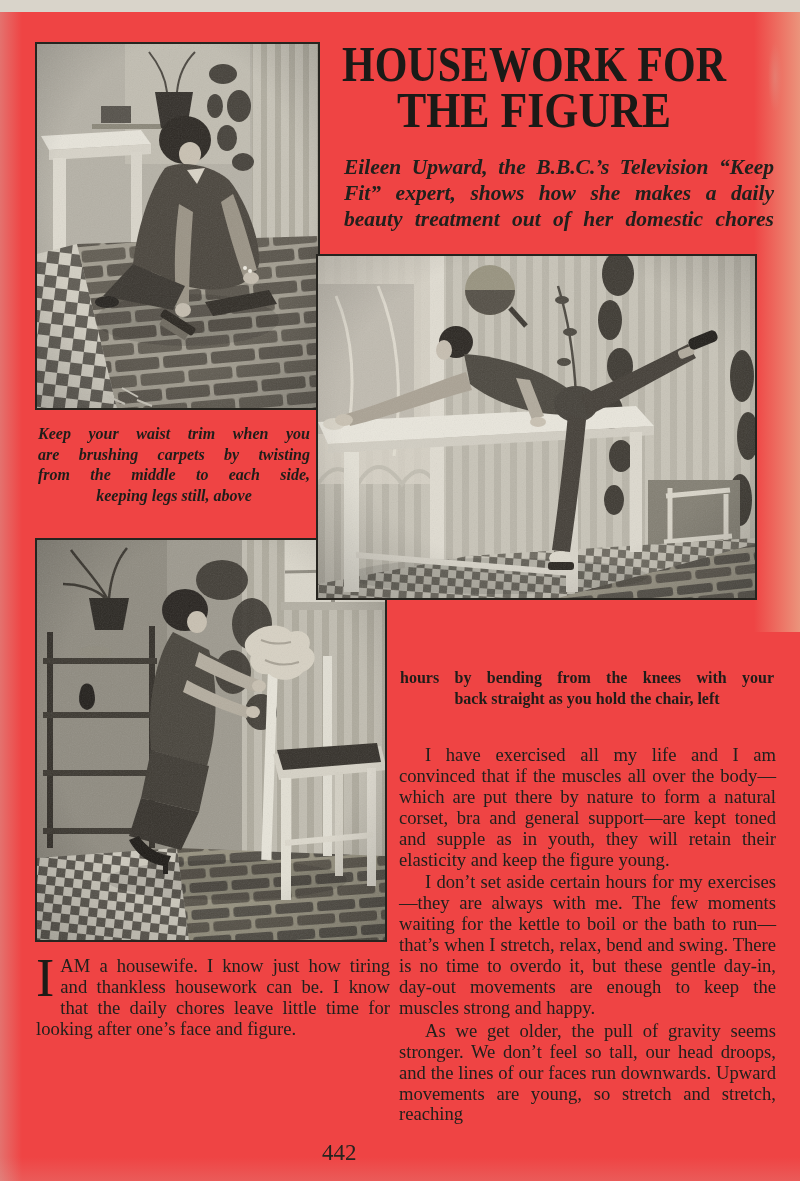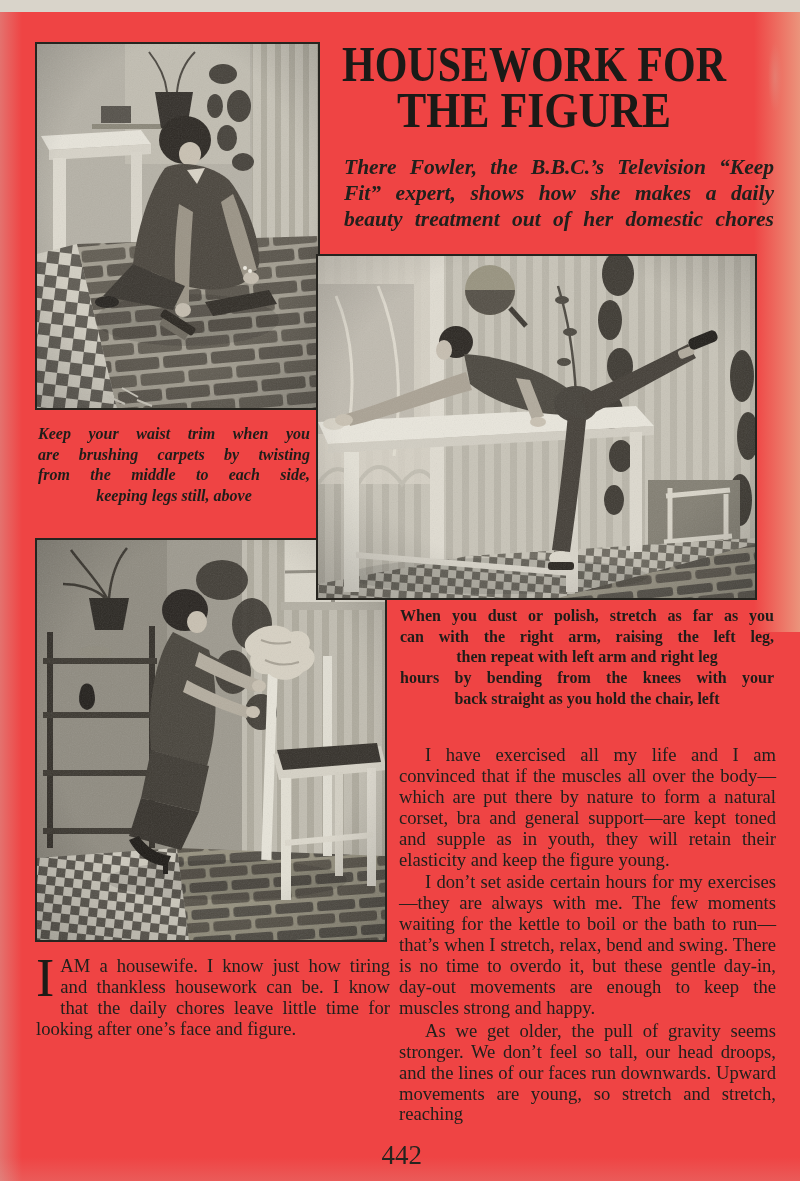--- a/index.html
+++ b/index.html
@@ -38,22 +38,22 @@
   .cap2 { left:400px; top:594px; width:374px; }
   .cap3 { left:400px; top:656px; width:374px; }
 
   .bodycol { position:absolute; font-size:18.6px; line-height:20.9px; text-align:justify; color:#22201c; }
   .bodycol p { margin:0 0 2px 0; text-indent:26px; }
   .bodycol p.first { text-indent:0; }
   .colL { left:36px;  top:944px; width:354px; }
   .colR { left:399px; top:733px; width:377px; }
   .dropcap { float:left; font-size:55px; line-height:42px; padding:1px 6px 0 0; color:#1d1b17; }
 
-  .pageno { position:absolute; left:322px; top:1128px; width:100px; text-align:right;
-    font-size:27px; color:#26241f; }
+  .pageno { position:absolute; left:322px; top:1128px; width:100px; text-align:left;
+    font-size:23px; color:#26241f; }
 </style>
 </head>
 <body>
 
 <div class="page">
 
   <div class="tint tint-top-right"></div>
   <div class="tint tint-pink"></div>
   <div class="tint tint-left"></div>
   <div class="tint tint-bottom"></div>
@@ -137,21 +137,21 @@
       <rect width="281" height="364" filter="url(#aGr)" opacity="0.14"></rect>
     </svg>
   </figure>
 
   <svg class="title-svg" viewBox="0 0 402 90" role="img">
     <text x="9" y="38" textLength="384" lengthAdjust="spacingAndGlyphs">HOUSEWORK FOR</text>
     <text x="64" y="84" textLength="274" lengthAdjust="spacingAndGlyphs">THE FIGURE</text>
   </svg>
 
   <div class="subtitle">
-    <div class="jl">There Fowler, the B.B.C.’s Television “Keep</div>
+    <div class="jl">Eileen Upward, the B.B.C.’s Television “Keep</div>
     <div class="jl">Fit” expert, shows how she makes a daily</div>
     <div class="jl">beauty treatment out of her domestic chores</div>
   </div>
 
   <figure class="photo photo2" role="img" style="margin:0" aria-label="Woman stretched across a white table polishing it, one arm extended and left leg raised behind">
     <svg viewBox="0 0 437 342" preserveAspectRatio="none">
       <defs>
         <pattern id="bCur" width="16" height="20" patternUnits="userSpaceOnUse">
           <rect width="16" height="20" fill="#c8c4b8"></rect>
             <rect width="7" height="20" fill="#b9b5a9"></rect>
@@ -342,25 +342,20 @@
         <polygon points="114,210 172,226 162,272 104,258" fill="#3f3b34"></polygon>
         <polygon points="104,258 162,272 144,310 92,296" fill="#36322c"></polygon>
         <path d="M92,300 C100,316 116,326 130,326 L134,316 C120,314 108,306 102,296 Z" fill="#1d1a16"></path>
         <rect x="126" y="322" width="5" height="12" fill="#1d1a16"></rect>
       </g>
       <rect width="348" height="400" fill="url(#cVig)"></rect>
       <rect width="348" height="400" filter="url(#cGr)" opacity="0.14"></rect>
     </svg>
   </figure>
 
-  <div class="caption cap2">
-    <div class="jl">When you dust or polish, stretch as far as you</div>
-    <div class="jl">can with the right arm, raising the left leg,</div>
-    <div class="cl">then repeat with left arm and right leg</div>
-  </div>
 
   <div class="caption cap3">
     <div class="jl">hours by bending from the knees with your</div>
     <div class="cl">back straight as you hold the chair, left</div>
   </div>
 
   <div class="bodycol colR">
     <p>I have exercised all my life and I am convinced that if the muscles all over the body—which are put there by nature to form a natural corset, bra and general support—are kept toned and supple as in youth, they will retain their elasticity and keep the figure young.</p>
     <p>I don’t set aside certain hours for my exercises—they are always with me.  The few moments waiting for the kettle to boil or the bath to run—that’s when I stretch, relax, bend and swing.  There is no time to overdo it, but these gentle day-in, day-out movements are enough to keep the muscles strong and happy.</p>
     <p>As we get older, the pull of gravity seems stronger.  We don’t feel so tall, our head droops, and the lines of our faces run downwards.  Upward movements are young, so stretch and stretch, reaching</p>

